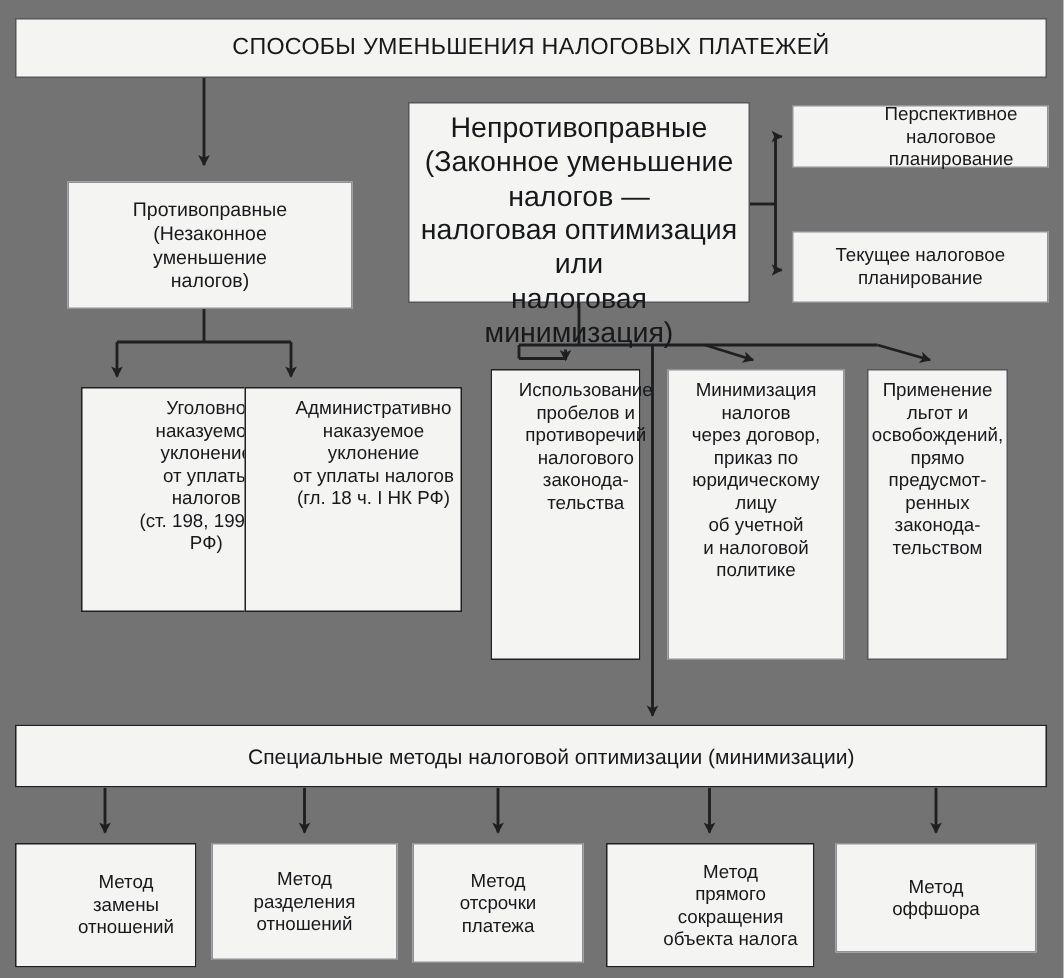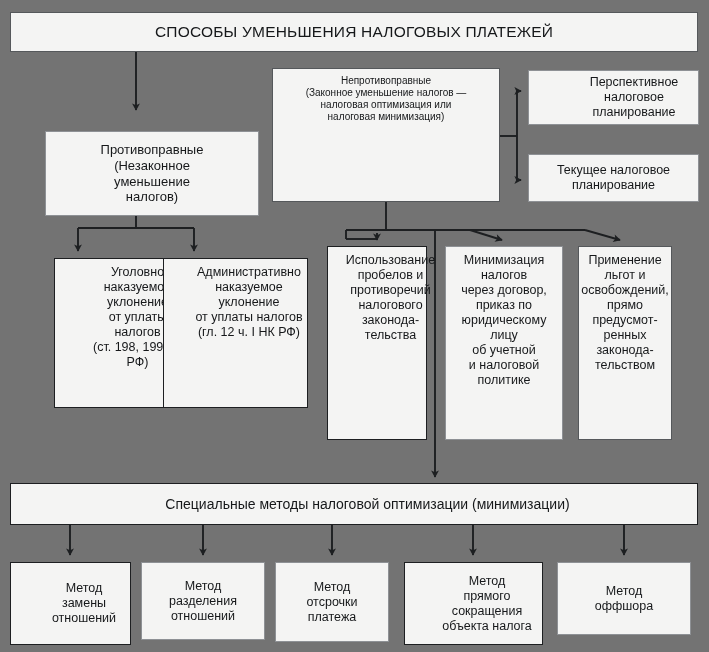--- a/index.html
+++ b/index.html
@@ -39,23 +39,23 @@
     padding: 2px 3px;
   }
   .bd-dark  { border: 1.6px solid #1d1f21; padding-left: 30px; }
   .bd-mid   { border: 1.4px solid #55585b; }
   .bd-light { border: 1.4px solid #8e9195; }
 
   .node.top-align { align-items: flex-start; }
 
   
   #n-title      { left: 10px;  top: 12px;  width: 688px; height: 40px;  font-size: 15.5px; letter-spacing: .2px; }
-  #n-illegal    { left: 45px;  top: 131px; width: 214px; height: 85px;  font-size: 13px; }
-  #n-legal      { left: 272px; top: 68px;  width: 228px; height: 134px; font-size: 10px; }
-  #n-persp      { left: 528px; top: 70px;  width: 171px; height: 55px;  font-size: 12.5px; padding-left: 44px; }
+  #n-illegal    { left: 45px;  top: 121px; width: 190px; height: 85px;  font-size: 13px; }
+  #n-legal      { left: 272px; top: 68px;  width: 228px; height: 134px; font-size: 19px; }
+  #n-persp      { left: 528px; top: 70px;  width: 171px; height: 42px;  font-size: 12.5px; padding-left: 44px; }
   #n-current    { left: 528px; top: 154px; width: 171px; height: 48px;  font-size: 12.5px; }
 
   #n-criminal   { left: 14px;  top: 258px; width: 140px; height: 150px; font-size: 12.5px; margin-left: 40px; }
   #n-admin      { left: 163px; top: 258px; width: 145px; height: 150px; font-size: 12.5px; }
   #n-gaps       { left: 327px; top: 246px; width: 100px; height: 194px; font-size: 12.5px; }
   #n-contract   { left: 445px; top: 246px; width: 118px; height: 194px; font-size: 12.5px; text-align: center; }
   #n-benefits   { left: 578px; top: 246px; width: 94px; height: 194px; font-size: 12.5px; }
 
   #n-special    { left: 10px;  top: 483px; width: 688px; height: 42px;  font-size: 14px; }
 
@@ -132,21 +132,21 @@
   <div class="node bd-dark top-align tight" id="n-criminal">Уголовно
 наказуемое
 уклонение
 от уплаты налогов
 (ст. 198, 199 УК РФ)</div>
 
   <div class="node bd-dark top-align tight" id="n-admin">Административно
 наказуемое
 уклонение
 от уплаты налогов
-(гл. 12 ч. I НК РФ)</div>
+(гл. 18 ч. I НК РФ)</div>
 
   <div class="node bd-dark top-align tight" id="n-gaps">Использование
 пробелов и
 противоречий
 налогового
 законода-
 тельства</div>
 
   <div class="node bd-light top-align tight" id="n-contract">Минимизация
 налогов

